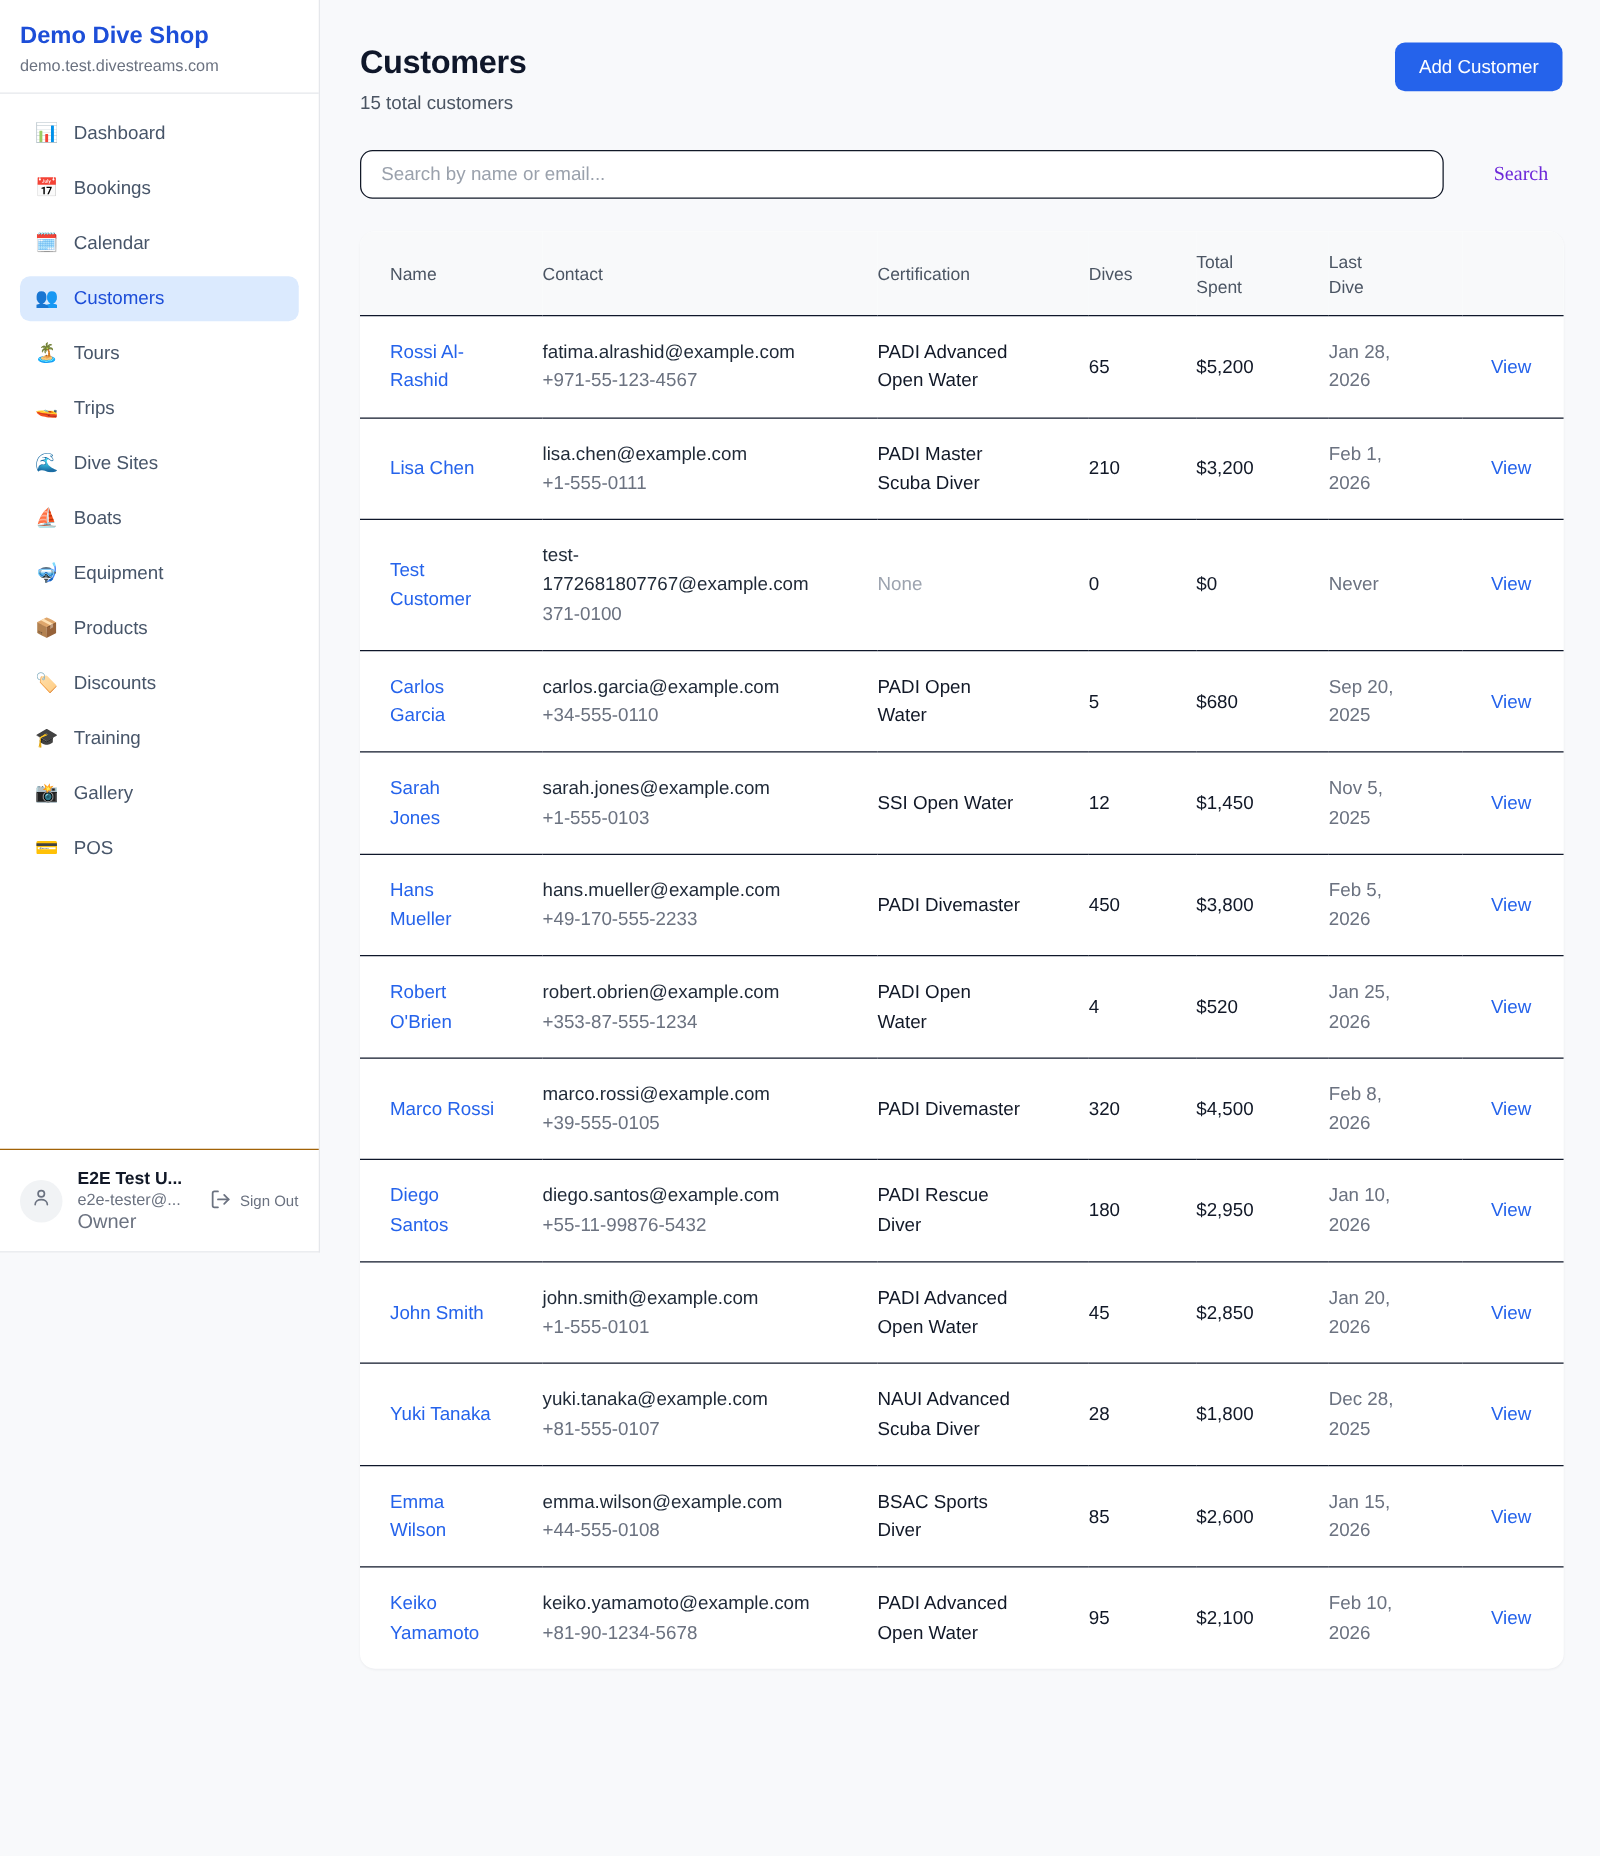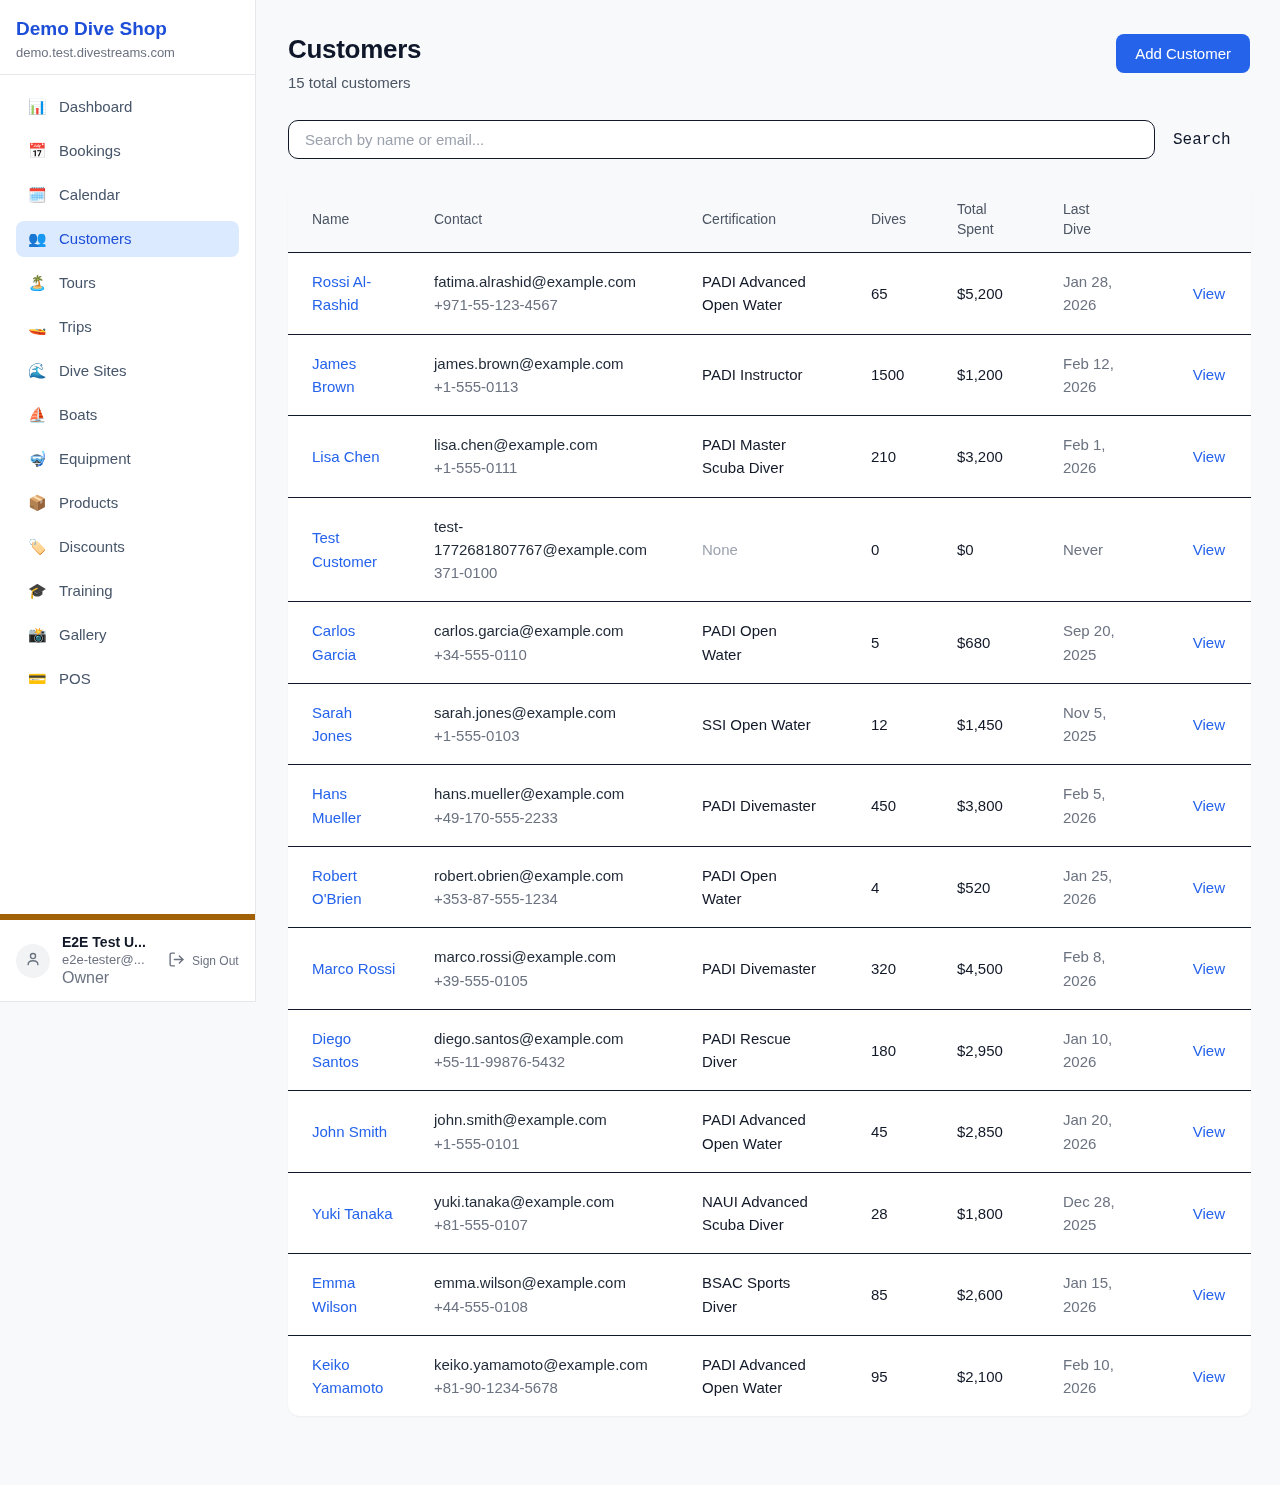--- a/index.html
+++ b/index.html
@@ -35,21 +35,21 @@
     border-radius: 8px;
     margin-bottom: 8px;
     color: #475569;
     font-size: 15px;
     cursor: pointer;
   }
   .nav-item.active { background: #dbeafe; color: #1d4ed8; font-weight: 500; }
   .nav-icon { width: 18px; margin-right: 13px; font-size: 15px; line-height: 1; text-align: center; }
 
   .user-box {
-    border-top: 6px solid #a16207;
+    border-top: 1px solid #a16207;
     padding: 14px 16px;
     display: flex; align-items: center;
   }
   .avatar {
     width: 34px; height: 34px; border-radius: 50%;
     background: #f1f3f5;
     display: flex; align-items: center; justify-content: center;
     flex: 0 0 auto;
   }
   .user-meta { margin-left: 12px; width: 92px; flex: 0 0 auto; }
@@ -88,24 +88,24 @@
     padding: 0 16px;
     font-size: 15px;
     color: #111827;
     background: #ffffff;
     font-family: "Liberation Sans", sans-serif;
     outline: none;
   }
   .search-input::placeholder { color: #9aa1ac; }
   .search-btn {
     background: none; border: none;
-    margin-left: 18px;
-    font-size: 16px; color: #0f172a; font-weight: 500;
+    margin-left: 40px;
+    font-size: 16px; color: #6d28d9; font-weight: 500;
     cursor: pointer;
-    font-family: Liberation Mono, monospace;
+    font-family: Liberation Serif, serif;
   }
 
   
   .table-card {
     margin-top: 26px;
     width: 963px;
     background: #ffffff;
     border-radius: 12px;
     overflow: hidden;
     box-shadow: 0 1px 2px rgba(15,23,42,0.05);
@@ -303,32 +303,20 @@
       <div class="email">fatima.alrashid@example.com</div>
       <div class="phone">+971-55-123-4567</div>
     </td>
     <td class="col-cert"><span class="cert">PADI Advanced Open Water</span></td>
     <td class="col-dives"><span class="dives">65</span></td>
     <td class="col-total"><span class="total">$5,200</span></td>
     <td class="col-last"><span class="last-dive">Jan 28, 2026</span></td>
     <td class="col-action"><a class="view-link">View</a></td>
   </tr>
 
-  <tr>
-    <td class="col-name"><a class="name-link">James Brown</a></td>
-    <td class="col-contact">
-      <div class="email">james.brown@example.com</div>
-      <div class="phone">+1-555-0113</div>
-    </td>
-    <td class="col-cert"><span class="cert">PADI Instructor</span></td>
-    <td class="col-dives"><span class="dives">1500</span></td>
-    <td class="col-total"><span class="total">$1,200</span></td>
-    <td class="col-last"><span class="last-dive">Feb 12, 2026</span></td>
-    <td class="col-action"><a class="view-link">View</a></td>
-  </tr>
 
   <tr>
     <td class="col-name"><a class="name-link">Lisa Chen</a></td>
     <td class="col-contact">
       <div class="email">lisa.chen@example.com</div>
       <div class="phone">+1-555-0111</div>
     </td>
     <td class="col-cert"><span class="cert">PADI Master Scuba Diver</span></td>
     <td class="col-dives"><span class="dives">210</span></td>
     <td class="col-total"><span class="total">$3,200</span></td>

